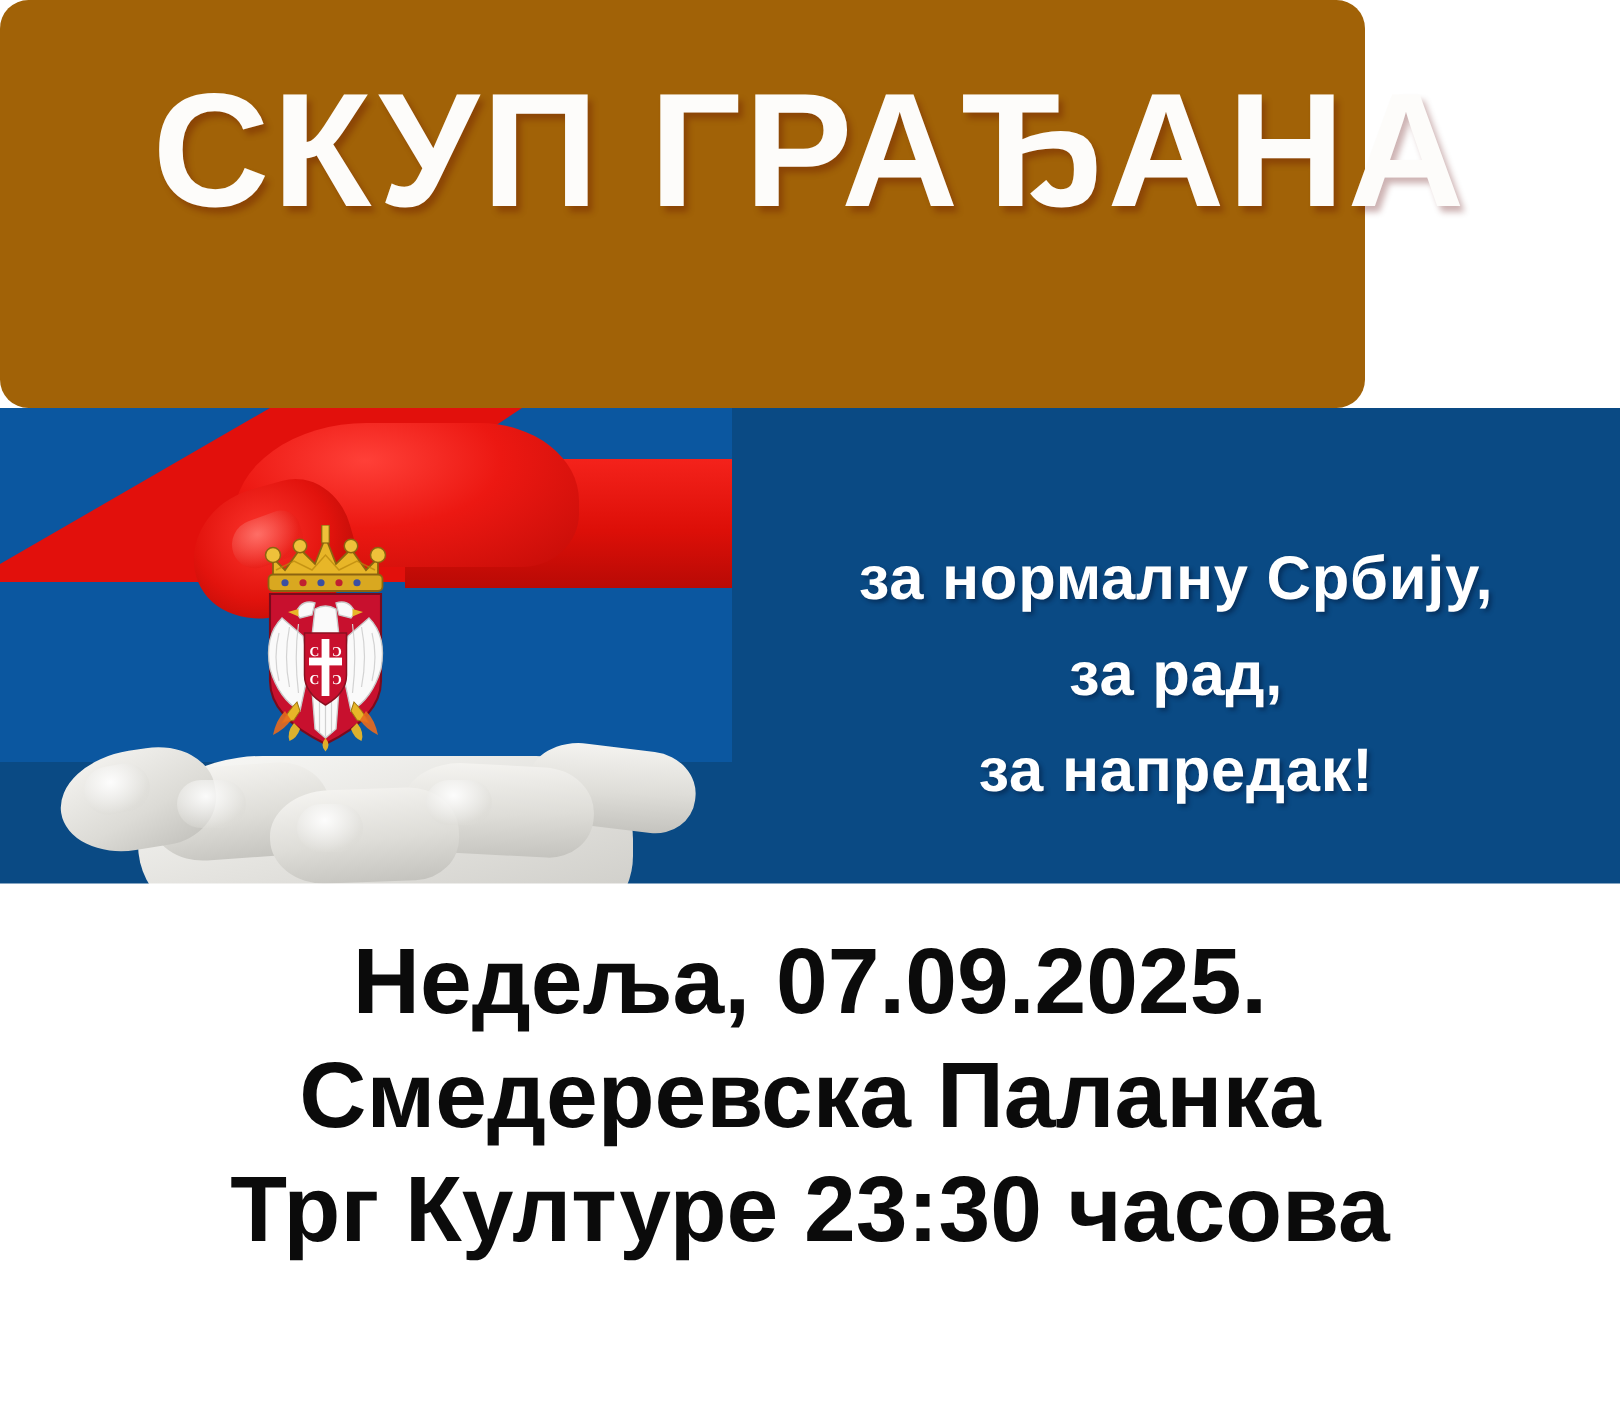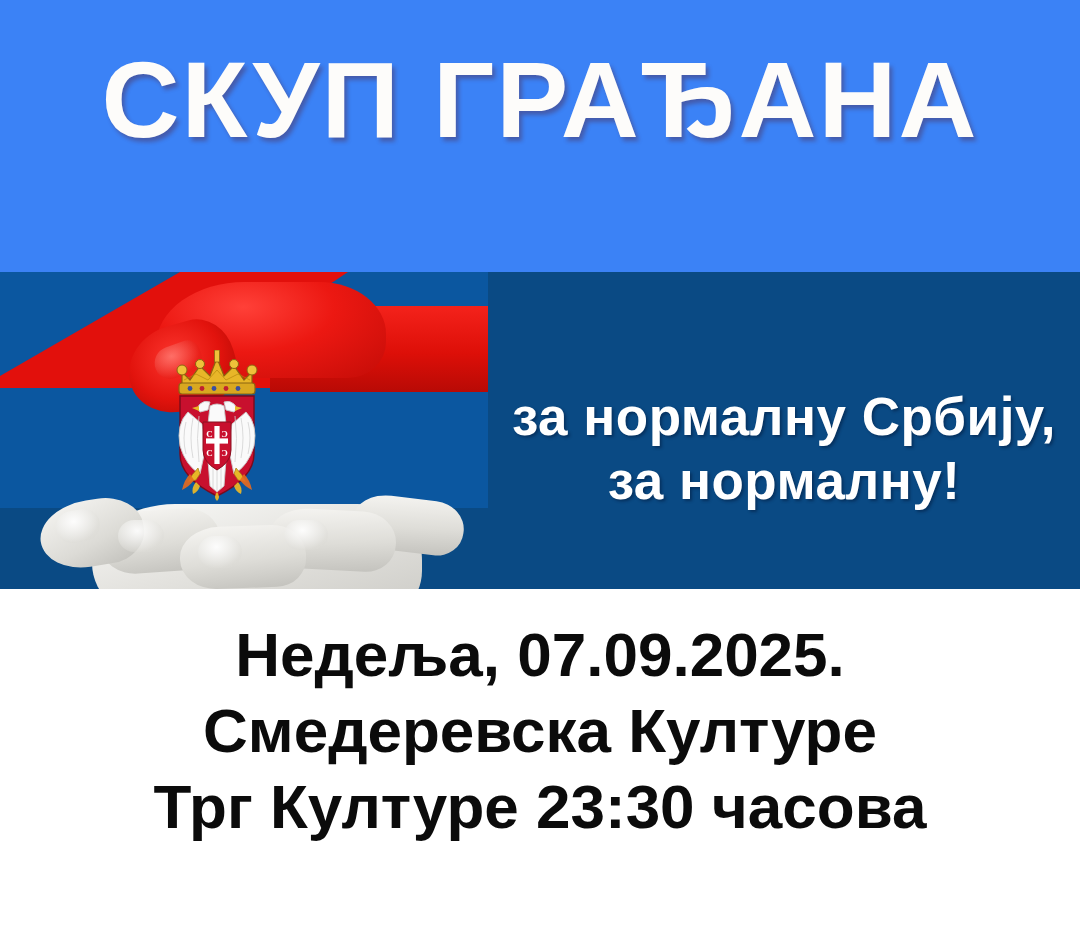--- a/index.html
+++ b/index.html
@@ -17,23 +17,24 @@
     height: 952px;
     background: #ffffff;
     overflow: hidden;
   }
 
   
   .banner {
     position: absolute;
     left: 0;
     top: 0;
-    width: 1080px;
+    width: 910px;
     height: 272px;
-    background: #3b82f6;
+    background: #a16207;
+    border-radius: 19px;
   }
   .banner-title {
     position: absolute;
     left: 0;
     top: 44px;
     width: 1080px;
     text-align: center;
     color: #FDFCFA;
     font-family: "Liberation Sans", "DejaVu Sans", sans-serif;
     font-weight: bold;
@@ -201,21 +202,21 @@
     display: flex;
     flex-direction: column;
     align-items: center;
     justify-content: center;
     gap: 4px;
   }
   .slogan-line {
     color: #FFFFFF;
     font-family: "Liberation Sans", "DejaVu Sans", sans-serif;
     font-weight: bold;
-    font-size: 53px;
+    font-size: 41px;
     line-height: 60px;
     letter-spacing: 0.5px;
     text-shadow: 2px 2px 3px rgba(0,20,50,0.45);
     white-space: nowrap;
   }
 
   
   .info {
     position: absolute;
     left: 0;
@@ -338,23 +339,24 @@
             <path d="M30 132 q-5 6 -3 12 q5 -2 7 -8 z" fill="#E8B628" opacity="0.95"></path>
             <path d="M72 132 q5 6 3 12 q-5 -2 -7 -8 z" fill="#E8B628" opacity="0.95"></path>
             <path d="M51 142 q-4 5 0 9 q4 -4 0 -9 z" fill="#E8B628" opacity="0.95"></path>
           </g>
         </svg>
       </div>
     </div>
 
     <div class="slogan">
       <div class="slogan-line">за нормалну Србију,</div>
-      <div class="slogan-line">за нормалну!</div>
+      <div class="slogan-line">за рад,</div>
+      <div class="slogan-line">за напредак!</div>
     </div>
   </div>
 
   <div class="info">
     <div class="info-line">Недеља, 07.09.2025.</div>
-    <div class="info-line">Смедеревска Културе</div>
+    <div class="info-line">Смедеревска Паланка</div>
     <div class="info-line">Трг Културе 23:30 часова</div>
   </div>
 
 </div>
 
 </body></html>

